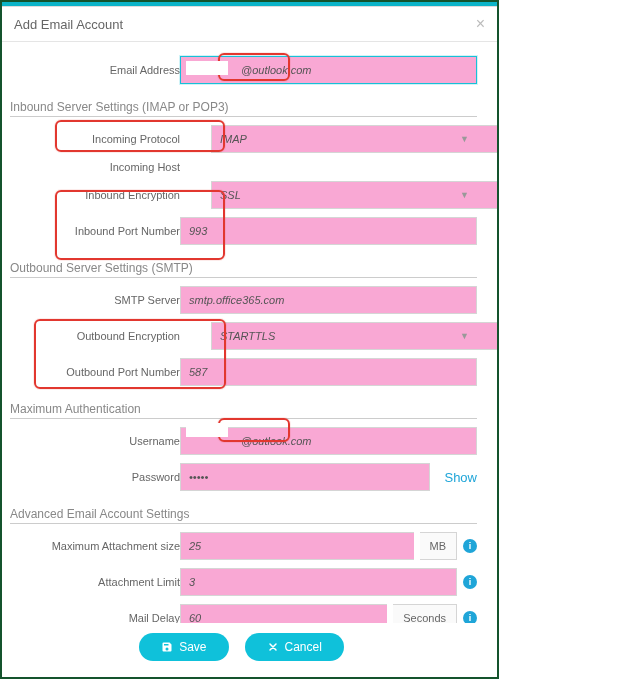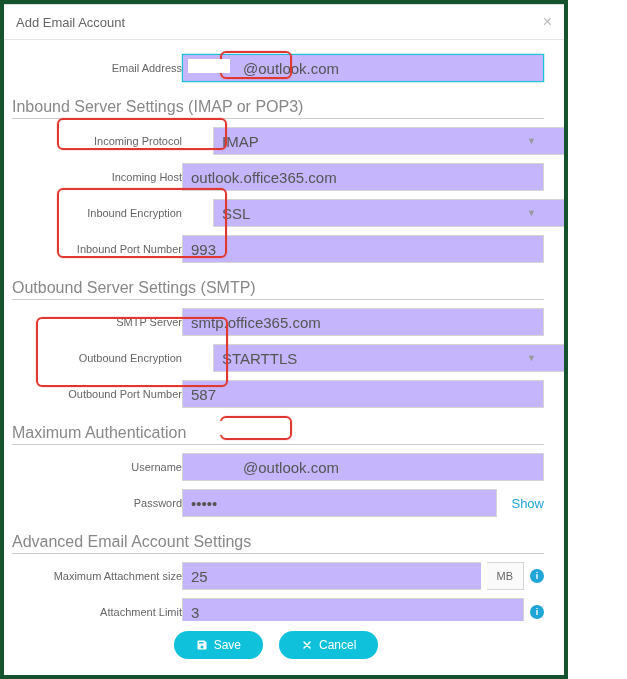--- a/index.html
+++ b/index.html
@@ -1,33 +1,33 @@
 <!DOCTYPE html>
 <html><head>
 <meta charset="utf-8">
 <style>
   * { box-sizing: border-box; margin: 0; padding: 0; }
   html, body { width: 627px; height: 679px; font-family: Arial, Helvetica, sans-serif; font-size: 11px; color: #555; background: #fff; }
-  .outer { width: 568px; height: 679px; border: 4px solid #14532d; display: flex; }
+  .outer { width: 499px; height: 679px; border: 2px solid #14532d; display: flex; flex-direction: column; }
   .topbar { height: 4px; background: #0bb4c8; }
   .modal { flex: 1; display: flex; flex-direction: column; border-top: 1px solid #ddd; overflow: hidden; }
   .modal-header { padding: 8px 12px; border-bottom: 1px solid #e5e5e5; display: flex; justify-content: space-between; align-items: center; }
   .modal-title { font-size: 13px; color: #666; font-weight: normal; }
   .close-x { color: #bbb; font-size: 16px; cursor: pointer; }
   .modal-body { flex: 1; overflow-y: auto; padding: 0 20px 0 8px; position: relative; }
   .row { display: flex; align-items: center; margin: 8px 0; }
   .lbl { width: 170px; text-align: right; padding-right: 0; color: #666; font-size: 11px; }
   .val { flex: 1; display: flex; align-items: center; gap: 6px; }
-  .inp { width: 100%; height: 28px; border: 1px solid #d5d5d5; padding: 0 8px; font-size: 15px; color: #555; background: #c4b5fd; }
+  .inp { width: 100%; height: 28px; border: 1px solid #d5d5d5; padding: 0 8px; font-size: 11px; color: #555; background: #f9a8d4; font-style: italic; }
   .inp.focused { border: 1px solid #17c1d8; box-shadow: 0 0 0 1px rgba(23,193,216,.2); }
   .sel { position: relative; width: 100%; }
   .sel .inp { cursor: pointer; margin-left: 31px; }
   .caret { position: absolute; right: 8px; top: 50%; transform: translateY(-50%); pointer-events: none; color: #999; font-size: 9px; }
   .section { margin-top: 10px; }
-  .section-title { font-size: 16px; color: #888; padding: 6px 0 2px 0; border-bottom: 1px solid #ccc; }
+  .section-title { font-size: 12px; color: #888; padding: 6px 0 2px 0; border-bottom: 1px solid #ccc; }
   .suffix { border: 1px solid #d5d5d5; border-left: none; height: 28px; padding: 0 10px; display: flex; align-items: center; background: #fafafa; color: #666; }
   .inp.joined { border-right: none; }
   .info { width: 14px; height: 14px; border-radius: 50%; background: #1fa5d8; color: #fff; font-size: 9px; font-weight: bold; display: inline-flex; align-items: center; justify-content: center; flex-shrink: 0; }
   .show-link { color: #1fa5d8; font-size: 13px; cursor: pointer; margin-left: 8px; }
   .footer { padding: 10px 16px 16px 0; display: flex; justify-content: center; gap: 16px; border-top: 0; }
   .btn { height: 28px; padding: 0 22px; border-radius: 14px; border: none; background: #0fc1da; color: #fff; font-size: 12px; display: inline-flex; align-items: center; gap: 6px; cursor: pointer; }
   .btn svg { width: 12px; height: 12px; fill: #fff; }
   .hi-red { border: 2.5px solid #e2372f; border-radius: 6px; position: absolute; pointer-events: none; box-shadow: 0 0 0 1px rgba(226,55,47,.1); }
   .masked { position: absolute; background: #fff; pointer-events: none; }
   
@@ -63,23 +63,20 @@
           <div class="val">
             <div class="sel">
               <input class="inp" readonly="" value="IMAP" style="">
               <span class="caret">▼</span>
             </div>
           </div>
         </div>
 
         <div class="row">
           <div class="lbl">Incoming Host</div>
-          <div class="val">
-              <input class="inp" value="outlook.office365.com" style="">
-            </div>
         </div>
 
         <div class="row">
           <div class="lbl">Inbound Encryption</div>
           <div class="val">
             <div class="sel">
               <input class="inp" readonly="" value="SSL" style="">
               <span class="caret">▼</span>
             </div>
           </div>

